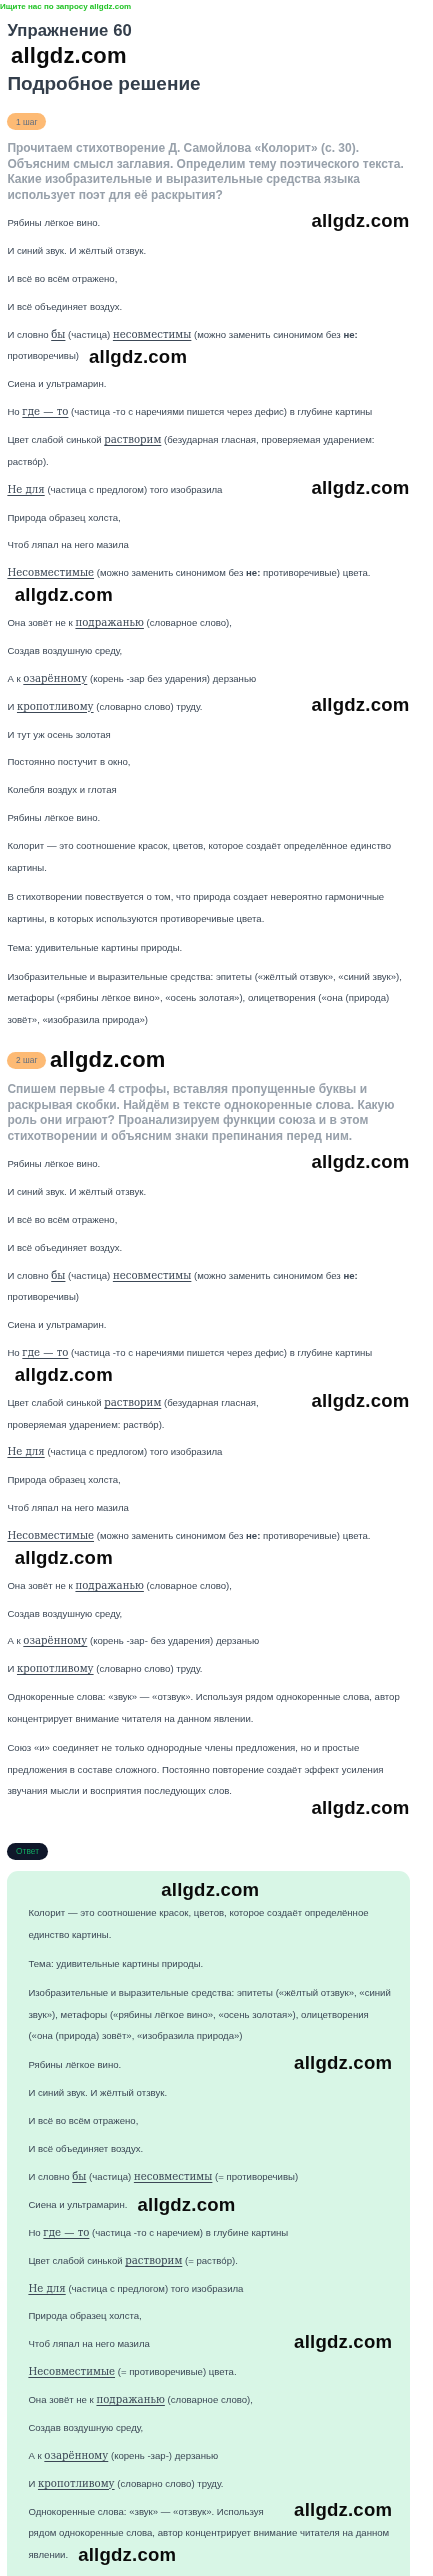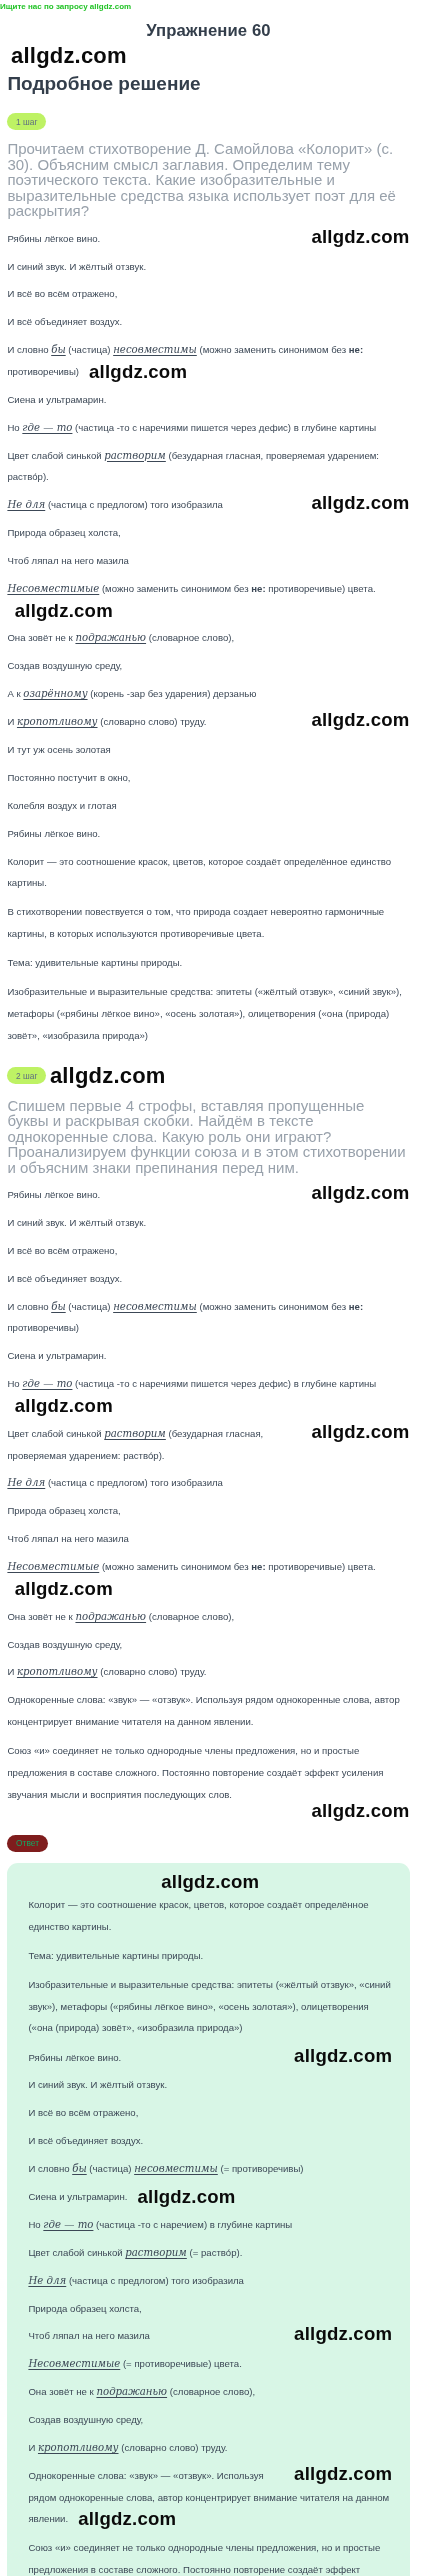--- a/index.html
+++ b/index.html
@@ -1,32 +1,32 @@
 <!DOCTYPE html>
 <html lang="ru" style="font-size:10px"><head>
 <meta charset="utf-8">
 <style>
   html,body{margin:0;padding:0;background:#ffffff;}
   body{width:433px;font-family:"Liberation Sans","DejaVu Sans",sans-serif;color:#3c4856;}
   .page{width:433px;overflow:hidden;background:#fff;}
   .top-link{margin-top:2px;text-align:left;font-size:8px;font-weight:bold;}
   .content{padding:0 23.5px 0 7.4px;}
-  h1.title{font-size:16.7px;font-weight:bold;color:#333e4b;margin:10px 0 2.5px;letter-spacing:0.1px;text-align:center;}
+  h1.title{font-size:16.7px;font-weight:bold;color:#333e4b;margin:10px 0 2.5px;letter-spacing:0.1px;}
   .wm{color:#0a0a0a;font-weight:700;letter-spacing:0.2px;line-height:1;white-space:nowrap;}
   .wm-h1{font-size:22px;margin:3.7px 0 6.2px 3.7px;}
   h2.subtitle{font-size:19px;font-weight:bold;color:#333e4b;margin:2.5px 0 0;}
   .badge-row{margin:18.6px 0 11px;display:flex;align-items:center;}
-  .badge{display:inline-block;background:#bef264;color:#5f6e80;font-size:8.4px;line-height:1;padding:4.3px 8.7px;border-radius:8.7px;}
-  .badge.green{background:#7f1d1d;color:#12a862;}
+  .badge{display:inline-block;background:#fdba74;color:#5f6e80;font-size:8.4px;line-height:1;padding:4.3px 8.7px;border-radius:8.7px;}
+  .badge.green{background:#0f172a;color:#12a862;margin-top:11px;}
   .wm-badge{font-size:22px;margin-left:3.7px;}
   p{margin:0 0 6.2px;}
-  p.instr{color:#98a1ab;font-size:15px;line-height:15.5px;margin:0 0 8.7px;}
+  p.instr{color:#98a1ab;font-size:12px;line-height:15.5px;margin:0 0 8.7px;font-weight:bold;}
   p.line,p.para{font-size:9.6px;line-height:21.7px;}
   p.para{margin:0 0 7.4px;}
-  .ortho{font-family:"DejaVu Serif","Liberation Serif",serif;font-style:italic;font-size:10.2px;text-decoration:underline;text-underline-offset:1.9px;}
+  .ortho{font-family:"DejaVu Serif","Liberation Serif",serif;font-size:10.2px;text-decoration:underline;text-underline-offset:1.9px;}
   .bold{font-weight:bold;text-align:center;}
   .wm-inline{font-size:18.6px;margin-left:7.4px;vertical-align:-3.1px;}
   .wm-fr{float:right;font-size:18.6px;margin:0 0 0 6.2px;}
   .wm-row{line-height:1;}
   .wm-row.right{text-align:right;margin:-11px 0 -3.7px;}
   .wm-row.center{text-align:center;margin:-2.5px 0 2.5px;}
   .wm-row .wm{font-size:18.6px;}
   .answer-box{background:#d8f6e6;border-radius:11px;margin:7.4px 0 0 0;padding:12.4px 17.3px 10px 21px;}
   .answer-box p.line,.answer-box p.para{color:#3c4856;}
   .clearfix::after{content:"";display:block;clear:both;}
@@ -81,20 +81,21 @@
         <p class="line clearfix">И словно <span class="ortho">бы</span> (частица) <span class="ortho">несовместимы</span> (можно заменить синонимом без <span class="bold">не:</span> противоречивы)</p>
         <p class="line clearfix">Сиена и ультрамарин.</p>
         <p class="line clearfix">Но <span class="ortho">где — то</span> (частица -то с наречиями пишется через дефис) в глубине картины <span class="wm wm-inline">allgdz.com</span></p>
         <p class="line clearfix"><span class="wm wm-fr">allgdz.com</span>Цвет слабой синькой <span class="ortho">растворим</span> (безударная гласная, проверяемая ударением: раство́р).</p>
         <p class="line clearfix"><span class="ortho">Не для</span> (частица с предлогом) того изобразила</p>
         <p class="line clearfix">Природа образец холста,</p>
         <p class="line clearfix">Чтоб ляпал на него мазила</p>
         <p class="line clearfix"><span class="ortho">Несовместимые</span> (можно заменить синонимом без <span class="bold">не:</span> противоречивые) цвета. <span class="wm wm-inline">allgdz.com</span></p>
         <p class="line clearfix">Она зовёт не к <span class="ortho">подражанью</span> (словарное слово),</p>
         <p class="line clearfix">Создав воздушную среду,</p>
+        <p class="line clearfix">А к <span class="ortho">озарённому</span> (корень -зар- без ударения) дерзанью</p>
         <p class="line clearfix">И <span class="ortho">кропотливому</span> (словарно слово) труду.</p>
         <p class="para clearfix">Однокоренные слова: «звук» — «отзвук». Используя рядом однокоренные слова, автор концентрирует внимание читателя на данном явлении.</p>
         <p class="para clearfix">Союз «и» соединяет не только однородные члены предложения, но и простые предложения в составе сложного. Постоянно повторение создаёт эффект усиления звучания мысли и восприятия последующих слов.</p>
         <div class="wm-row right"><span class="wm ">allgdz.com</span></div>
         <div class="badge-row">
           <span class="badge green">Ответ</span>
         </div>
       </div>
     <div class="answer-box" id="answer-box">
         <div class="wm-row center"><span class="wm ">allgdz.com</span></div>
@@ -108,20 +109,21 @@
         <p class="line clearfix">И словно <span class="ortho">бы</span> (частица) <span class="ortho">несовместимы</span> (= противоречивы)</p>
         <p class="line clearfix">Сиена и ультрамарин. <span class="wm wm-inline">allgdz.com</span></p>
         <p class="line clearfix">Но <span class="ortho">где — то</span> (частица -то с наречием) в глубине картины</p>
         <p class="line clearfix">Цвет слабой синькой <span class="ortho">растворим</span> (= раство́р).</p>
         <p class="line clearfix"><span class="ortho">Не для</span> (частица с предлогом) того изобразила</p>
         <p class="line clearfix">Природа образец холста,</p>
         <p class="line clearfix"><span class="wm wm-fr">allgdz.com</span>Чтоб ляпал на него мазила</p>
         <p class="line clearfix"><span class="ortho">Несовместимые</span> (= противоречивые) цвета.</p>
         <p class="line clearfix">Она зовёт не к <span class="ortho">подражанью</span> (словарное слово),</p>
         <p class="line clearfix">Создав воздушную среду,</p>
+        <p class="line clearfix">А к <span class="ortho">озарённому</span> (корень -зар-) дерзанью</p>
         <p class="line clearfix">И <span class="ortho">кропотливому</span> (словарно слово) труду.</p>
         <p class="para clearfix"><span class="wm wm-fr">allgdz.com</span>Однокоренные слова: «звук» — «отзвук». Используя рядом однокоренные слова, автор концентрирует внимание читателя на данном явлении. <span class="wm wm-inline">allgdz.com</span></p>
         <p class="para clearfix">Союз «и» соединяет не только однородные члены предложения, но и простые предложения в составе сложного. Постоянно повторение создаёт эффект усиления звучания мысли и восприятия последующих слов.</p>
       </div>
 
   </div>
 </div>
 
 
 </body></html>

